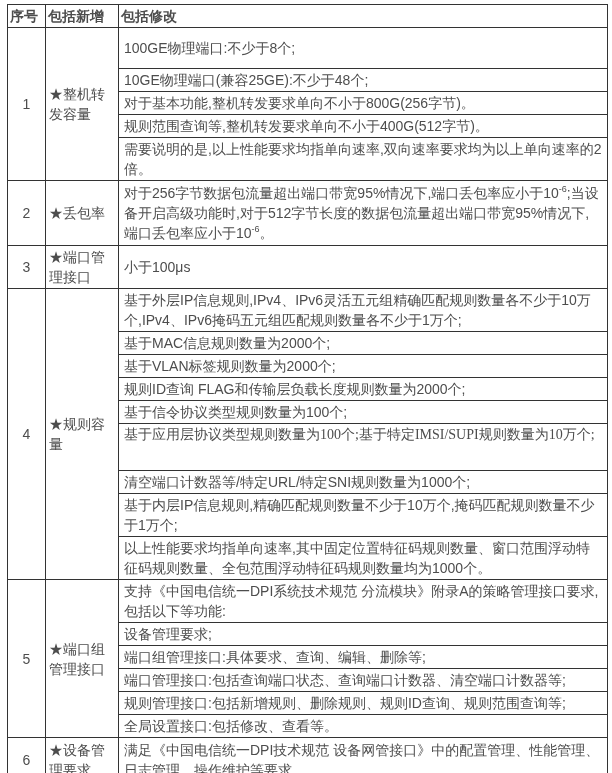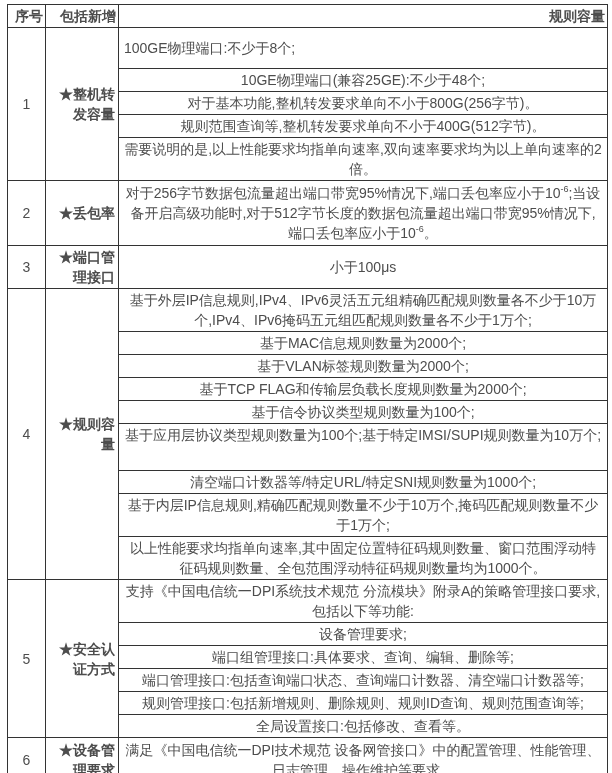--- a/index.html
+++ b/index.html
@@ -22,40 +22,38 @@
     font-family: "Liberation Sans", sans-serif;
     font-size: 14px;
     color: #4d4d4d;
   }
   table.spec th,
   table.spec td {
     border: 1px solid #333333;
   }
   table.spec th {
     font-weight: bold;
-    text-align: right;
+    text-align: left;
     padding: 3px 2px;
     height: 16px;
     line-height: 16px;
   }
   td.no {
     text-align: center;
     vertical-align: middle;
     padding: 1px 2px;
   }
   td.ind {
-    text-align: right;
+    text-align: left;
     vertical-align: middle;
     padding: 1px 3px;
     line-height: 20px;
-    font-weight: bold;
   }
   td.req {
     vertical-align: middle;
-    text-align: center;
   }
   td.req.single {
     padding: 2px 5px;
     line-height: 20px;
     border-radius: 13px;
   }
   td.req.stackcell {
     padding: 0;
     vertical-align: top;
   }
@@ -69,20 +67,21 @@
   .stack .cell:last-child {
     border-bottom: none;
   }
   .cell.tall-center {
     min-height: 38px;
     display: flex;
     align-items: center;
   }
   .cell.tall-top {
     min-height: 44px;
+    font-family: Liberation Serif, serif;
   }
   sup {
     font-size: 9px;
     line-height: 0;
     vertical-align: super;
   }
 </style>
 </head>
 <body>
 
@@ -90,21 +89,21 @@
   <table class="spec">
     <colgroup>
       <col style="width:38px">
       <col style="width:73px">
       <col>
     </colgroup>
     <thead>
       <tr>
         <th>序号</th>
         <th>包括新增</th>
-        <th>规则容量</th>
+        <th>包括修改</th>
       </tr>
     </thead>
     <tbody>
 
       <tr>
         <td class="no">1</td>
         <td class="ind">★整机转发容量</td>
         <td class="req stackcell">
           <div class="stack">
             <div class="cell tall-center">100GE物理端口:不少于8个;</div>
@@ -131,33 +130,33 @@
       </tr>
 
       <tr>
         <td class="no">4</td>
         <td class="ind">★规则容量</td>
         <td class="req stackcell">
           <div class="stack">
             <div class="cell">基于外层IP信息规则,IPv4、IPv6灵活五元组精确匹配规则数量各不少于10万个,IPv4、IPv6掩码五元组匹配规则数量各不少于1万个;</div>
             <div class="cell">基于MAC信息规则数量为2000个;</div>
             <div class="cell">基于VLAN标签规则数量为2000个;</div>
-            <div class="cell">基于TCP FLAG和传输层负载长度规则数量为2000个;</div>
+            <div class="cell">规则ID查询 FLAG和传输层负载长度规则数量为2000个;</div>
             <div class="cell">基于信令协议类型规则数量为100个;</div>
             <div class="cell tall-top">基于应用层协议类型规则数量为100个;基于特定IMSI/SUPI规则数量为10万个;</div>
             <div class="cell">清空端口计数器等/特定URL/特定SNI规则数量为1000个;</div>
             <div class="cell">基于内层IP信息规则,精确匹配规则数量不少于10万个,掩码匹配规则数量不少于1万个;</div>
             <div class="cell">以上性能要求均指单向速率,其中固定位置特征码规则数量、窗口范围浮动特征码规则数量、全包范围浮动特征码规则数量均为1000个。</div>
           </div>
         </td>
       </tr>
 
       <tr>
         <td class="no">5</td>
-        <td class="ind">★安全认证方式</td>
+        <td class="ind">★端口组管理接口</td>
         <td class="req stackcell">
           <div class="stack">
             <div class="cell">支持《中国电信统一DPI系统技术规范 分流模块》附录A的策略管理接口要求,包括以下等功能:</div>
             <div class="cell">设备管理要求;</div>
             <div class="cell">端口组管理接口:具体要求、查询、编辑、删除等;</div>
             <div class="cell">端口管理接口:包括查询端口状态、查询端口计数器、清空端口计数器等;</div>
             <div class="cell">规则管理接口:包括新增规则、删除规则、规则ID查询、规则范围查询等;</div>
             <div class="cell">全局设置接口:包括修改、查看等。</div>
           </div>
         </td>

